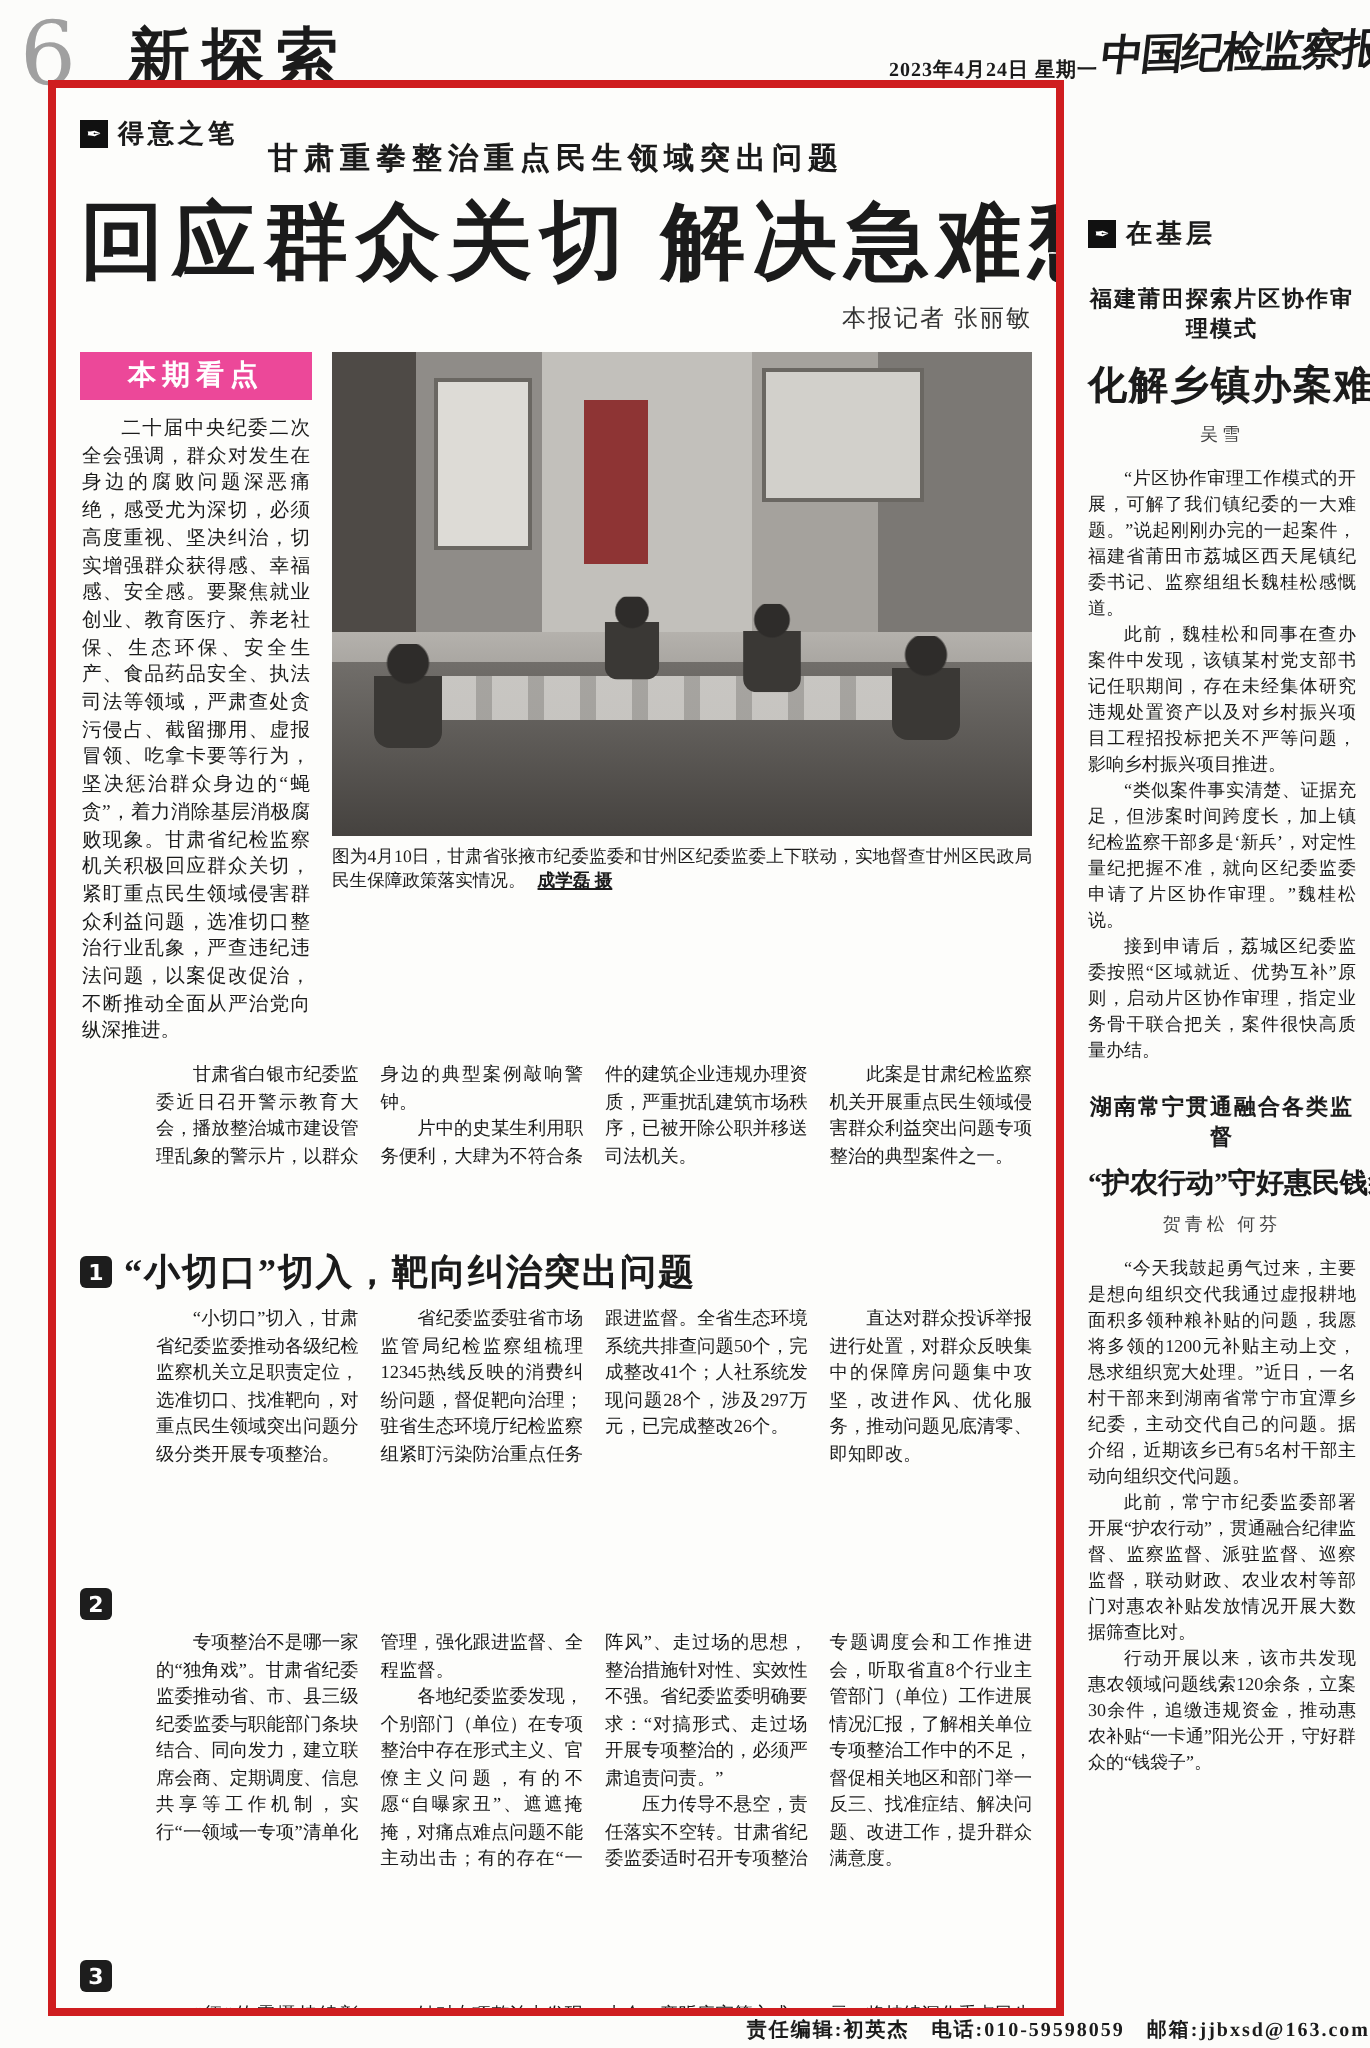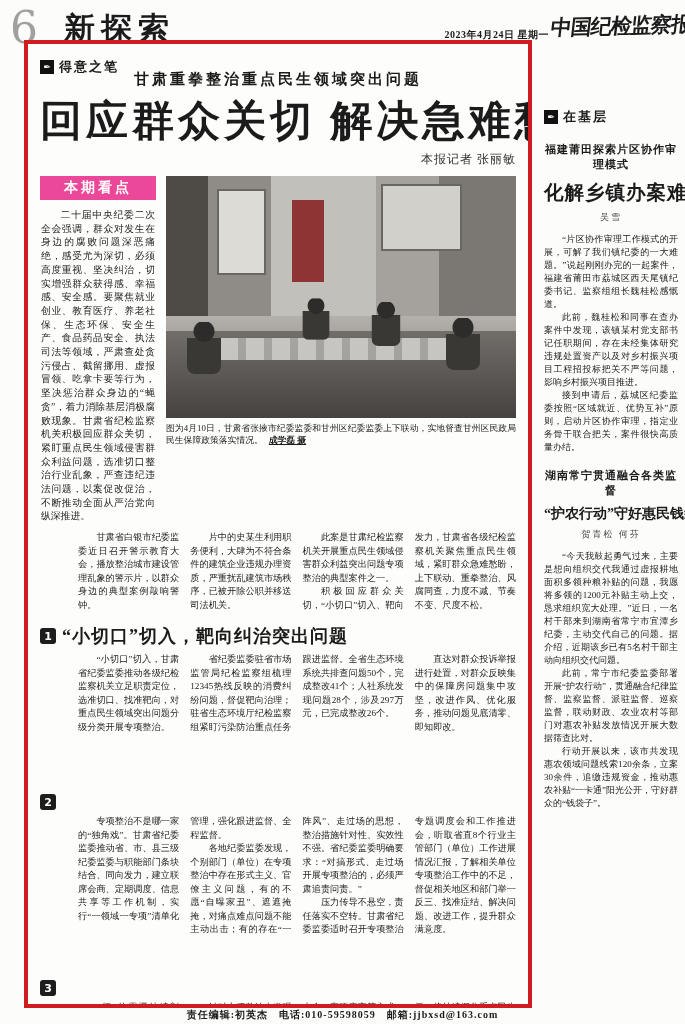--- a/index.html
+++ b/index.html
@@ -70,21 +70,21 @@
   .sb-kicker{ display:flex; align-items:center; gap:5px; margin-bottom:16px; }
   .sb-article .sb-eyebrow{ text-align:center; font-size:11px; font-weight:700; letter-spacing:1px; }
   .sb-headline-1{ text-align:center; font-size:19.5px; font-weight:900; letter-spacing:1px; margin:7px 0 5px; white-space:nowrap; }
   .sb-headline-2{ text-align:center; font-size:14px; font-weight:900; margin:7px 0 5px; white-space:nowrap; }
   .sb-byline{ text-align:center; font-size:9px; color:#444; margin-bottom:9px; letter-spacing:2px; }
   .sb-body{ font-size:9px; line-height:13px; text-align:justify; }
   .sb-body p{ text-indent:2em; }
   .sb-article-2{ margin-top:14px; }
 
   
-  .page-footer{ position:absolute; left:0; right:0; bottom:2px; text-align:center;
+  .page-footer{ position:absolute; left:0; right:0; bottom:2px; text-align:right;
                 font-size:10px; font-weight:700; letter-spacing:1px; }
 </style>
 </head>
 <body>
 
 <div class="page-num">6</div>
 <div class="section-name">新探索</div>
 <div class="section-rule"></div>
 <div class="pub-date">2023年4月24日 星期一</div>
 <div class="masthead">中国纪检监察报</div>
@@ -119,21 +119,20 @@
         <div class="ph-p" style="left:80%; bottom:20%;"></div>
       </div>
       <div class="caption"><span>图为4月10日，甘肃省张掖市纪委监委和甘州区纪委监委上下联动，实地督查甘州区民政局民生保障政策落实情况。</span><span class="credit">成学磊 摄</span></div>
     </div>
   </div>
 
   <div class="cols4 intro-block">
     <p>甘肃省白银市纪委监委近日召开警示教育大会，播放整治城市建设管理乱象的警示片，以群众身边的典型案例敲响警钟。</p>
     <p>片中的史某生利用职务便利，大肆为不符合条件的建筑企业违规办理资质，严重扰乱建筑市场秩序，已被开除公职并移送司法机关。</p>
     <p>此案是甘肃纪检监察机关开展重点民生领域侵害群众利益突出问题专项整治的典型案件之一。</p>
-    <p>积极回应群众关切，“小切口”切入、靶向发力，甘肃省各级纪检监察机关聚焦重点民生领域，紧盯群众急难愁盼，上下联动、重拳整治、风腐同查，力度不减、节奏不变、尺度不松。</p>
   </div>
 
   <div class="sec-head">
     <span class="sec-num">1</span>
     <span class="sec-title">“小切口”切入，靶向纠治突出问题</span>
   </div>
   <div class="cols4 sec-body-0">
     <p>“小切口”切入，甘肃省纪委监委推动各级纪检监察机关立足职责定位，选准切口、找准靶向，对重点民生领域突出问题分级分类开展专项整治。</p>
     <p>省纪委监委驻省市场监管局纪检监察组梳理12345热线反映的消费纠纷问题，督促靶向治理；驻省生态环境厅纪检监察组紧盯污染防治重点任务跟进监督。全省生态环境系统共排查问题50个，完成整改41个；人社系统发现问题28个，涉及297万元，已完成整改26个。</p>
     <p>直达对群众投诉举报进行处置，对群众反映集中的保障房问题集中攻坚，改进作风、优化服务，推动问题见底清零、即知即改。</p>
@@ -166,20 +165,21 @@
     <span class="kicker-label">在基层</span>
   </div>
 
   <div class="sb-article">
     <div class="sb-eyebrow">福建莆田探索片区协作审理模式</div>
     <div class="sb-headline-1">化解乡镇办案难题</div>
     <div class="sb-byline">吴雪</div>
     <div class="sb-body">
       <p>“片区协作审理工作模式的开展，可解了我们镇纪委的一大难题。”说起刚刚办完的一起案件，福建省莆田市荔城区西天尾镇纪委书记、监察组组长魏桂松感慨道。</p>
       <p>此前，魏桂松和同事在查办案件中发现，该镇某村党支部书记任职期间，存在未经集体研究违规处置资产以及对乡村振兴项目工程招投标把关不严等问题，影响乡村振兴项目推进。</p>
+      <p>“类似案件事实清楚、证据充足，但涉案时间跨度长，加上镇纪检监察干部多是‘新兵’，对定性量纪把握不准，就向区纪委监委申请了片区协作审理。”魏桂松说。</p>
       <p>接到申请后，荔城区纪委监委按照“区域就近、优势互补”原则，启动片区协作审理，指定业务骨干联合把关，案件很快高质量办结。</p>
     </div>
   </div>
 
   <div class="sb-article sb-article-2">
     <div class="sb-eyebrow">湖南常宁贯通融合各类监督</div>
     <div class="sb-headline-2">“护农行动”守好惠民钱袋子</div>
     <div class="sb-byline">贺青松 何芬</div>
     <div class="sb-body">
       <p>“今天我鼓起勇气过来，主要是想向组织交代我通过虚报耕地面积多领种粮补贴的问题，我愿将多领的1200元补贴主动上交，恳求组织宽大处理。”近日，一名村干部来到湖南省常宁市宜潭乡纪委，主动交代自己的问题。据介绍，近期该乡已有5名村干部主动向组织交代问题。</p>

